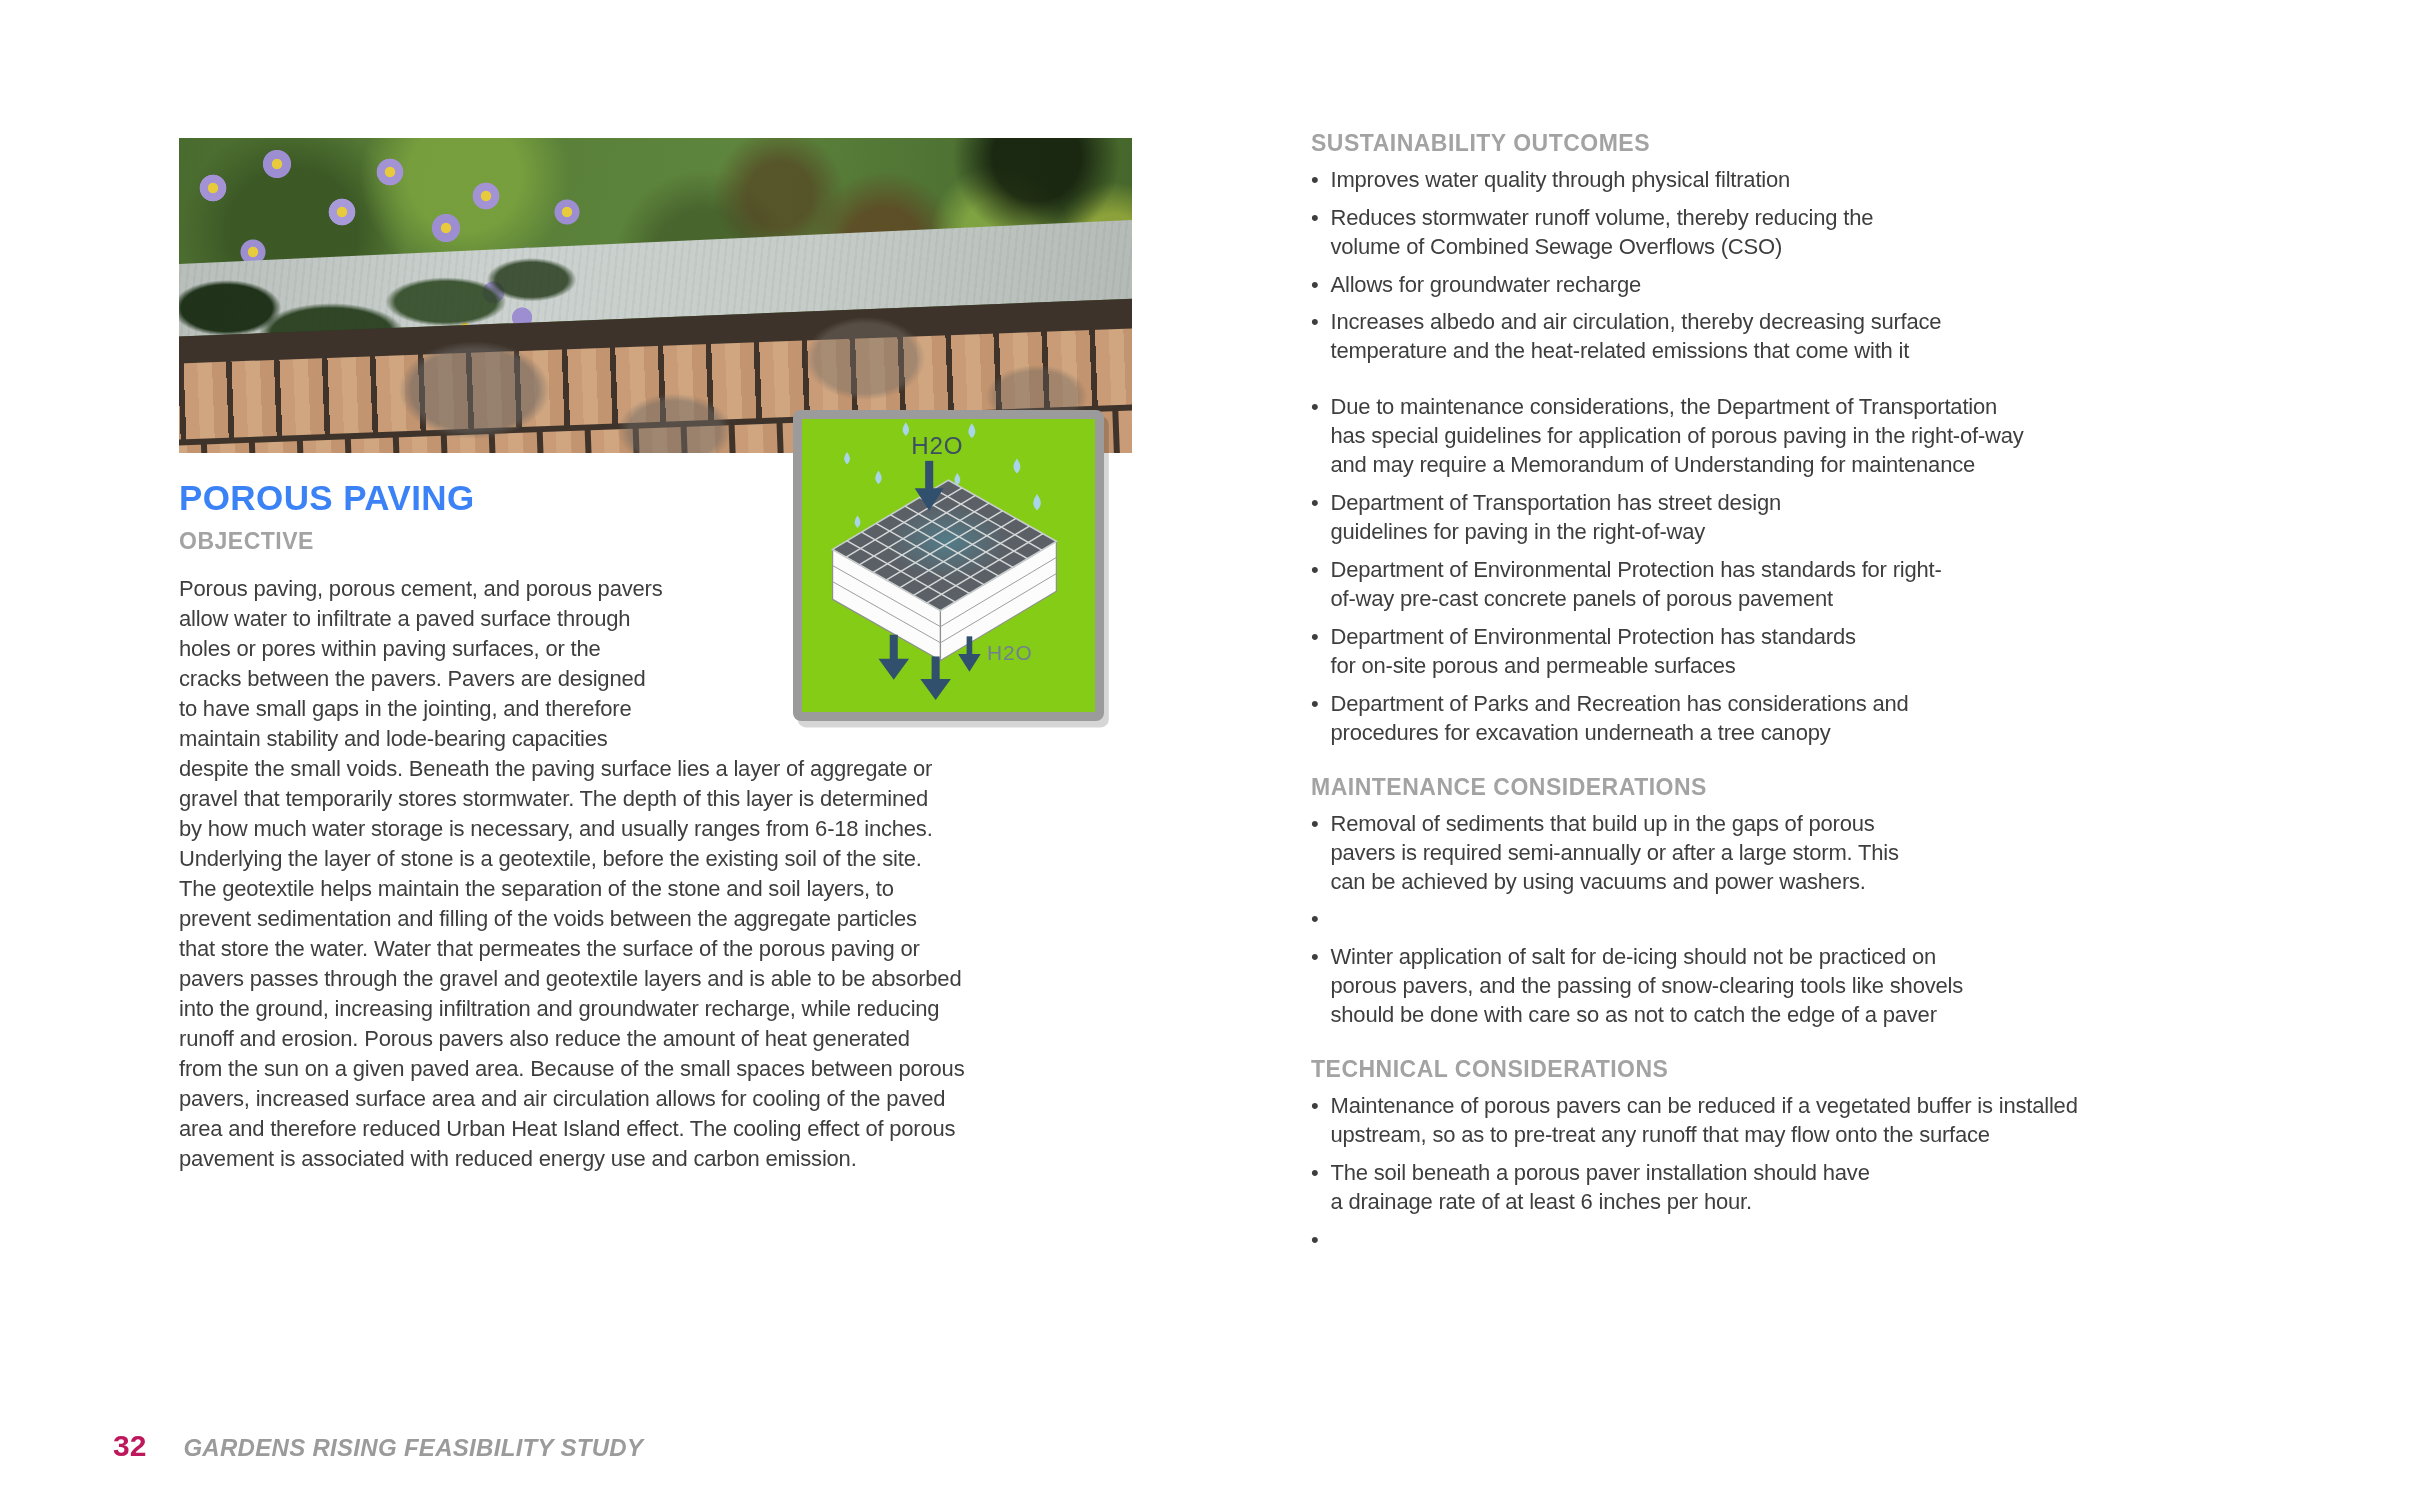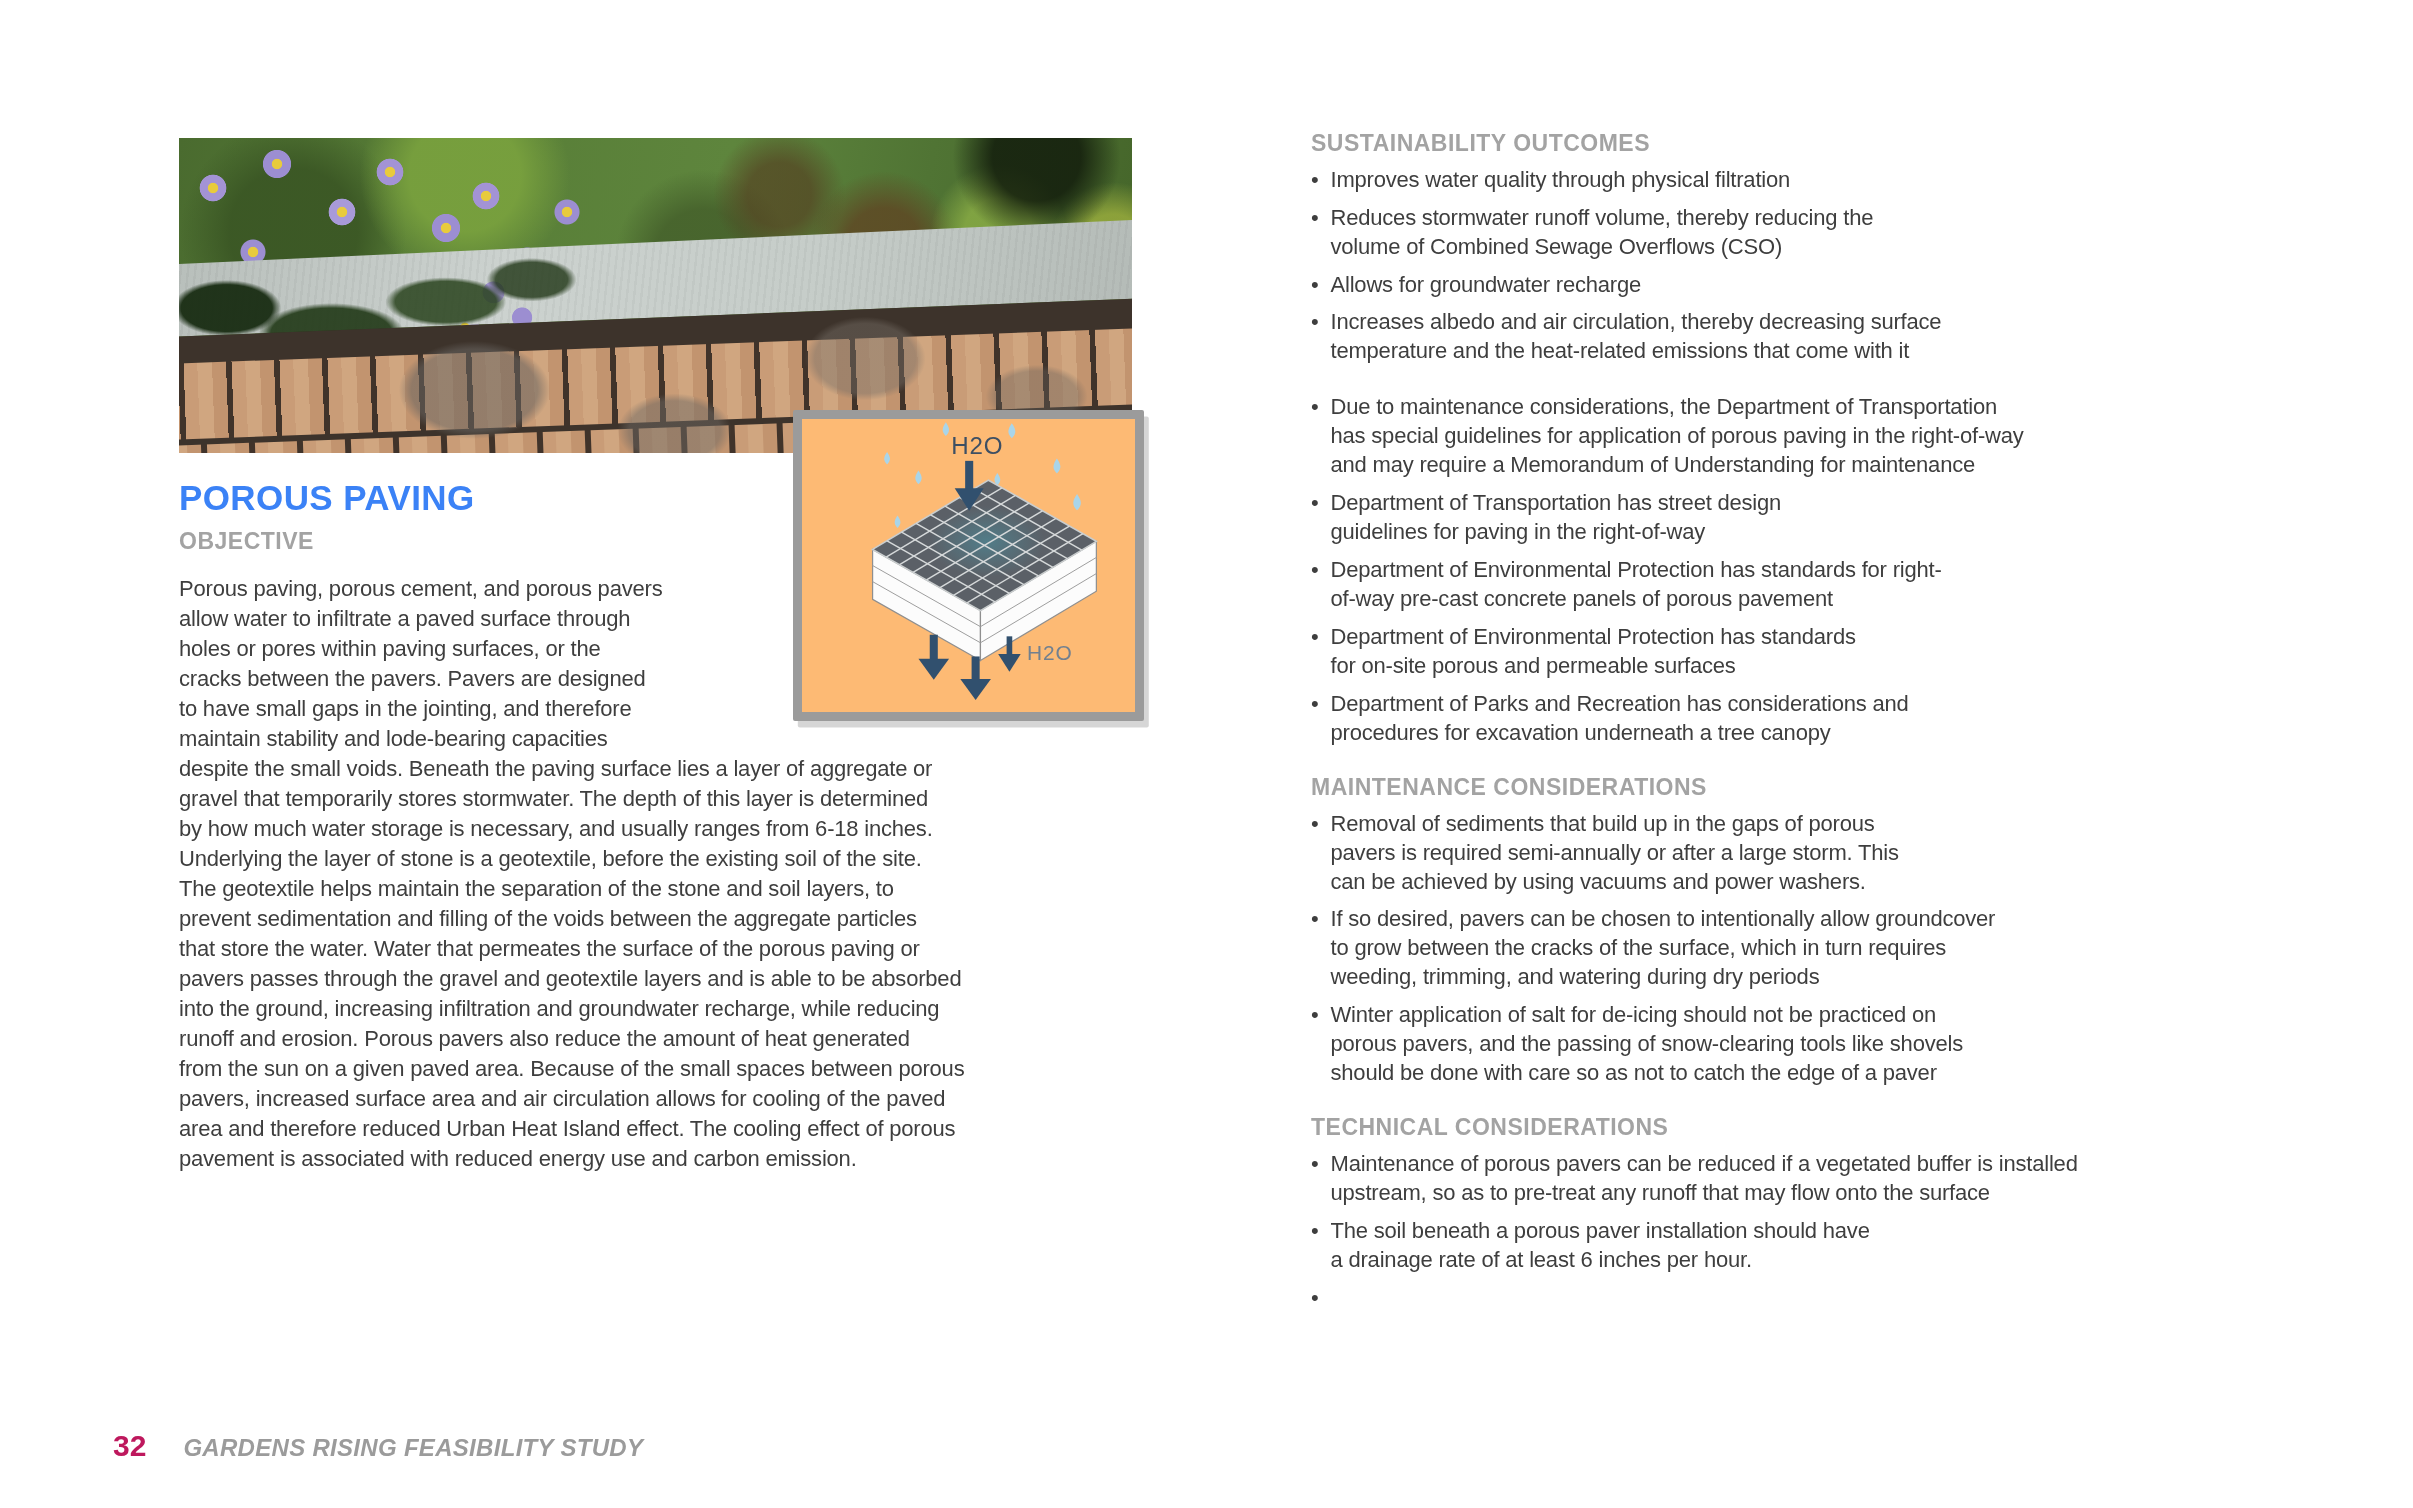--- a/index.html
+++ b/index.html
@@ -74,22 +74,22 @@
     radial-gradient(ellipse 84px 58px at 72% 70%, rgba(118,110,102,0.45) 0 60%, transparent 72%),
     radial-gradient(ellipse 68px 42px at 90% 82%, rgba(100,95,90,0.38) 0 60%, transparent 75%);}
 
   
   .title{position:absolute;left:179px;top:478px;font-size:35px;font-weight:700;color:#3b82f6;letter-spacing:0.4px;}
   .objective-label{position:absolute;left:179px;top:528px;font-size:23px;font-weight:700;color:#a3a3a3;letter-spacing:0.5px;}
   .body-text{position:absolute;left:179px;top:574px;width:977px;font-size:22px;line-height:30px;
     color:#3e3e3e;letter-spacing:-0.2px;white-space:pre-line;}
 
   
-  .diagram{position:absolute;left:793px;top:410px;width:293px;height:293px;background:#fdba74;
-    border:9.7px solid #9b9b9b;border-radius:2px;box-shadow:4.8px 6.4px 0 rgba(0,0,0,0.16);z-index:5;padding-left:40px;}
+  .diagram{position:absolute;left:793px;top:410px;width:293px;height:293px;background:#84cc16;
+    border:9.7px solid #9b9b9b;border-radius:8px;box-shadow:4.8px 6.4px 0 rgba(0,0,0,0.16);z-index:5;}
   .diagram svg{display:block;width:100%;height:100%;}
 
   
   .right-col{position:absolute;left:1311px;top:130px;width:1022px;}
   .section{margin:0 0 27px 0;}
   .section-header{font-size:23px;font-weight:700;color:#a3a3a3;letter-spacing:0.5px;margin:0 0 8px 0;}
   .section ul{list-style:none;margin:0;padding:0;}
   .section li{display:flex;gap:12px;margin:0 0 8.8px 0;font-size:22px;line-height:29px;letter-spacing:-0.2px;color:#3e3e3e;}
   .section li .dot{flex:0 0 auto;color:#3e3e3e;}
   .section li .txt{white-space:pre-line;}
@@ -273,23 +273,20 @@
       <div class="section-header">MAINTENANCE CONSIDERATIONS</div>
       <ul>
         <li>
             <span class="dot">•</span>
             <span class="txt">Removal of sediments that build up in the gaps of porous
 pavers is required semi-annually or after a large storm. This
 can be achieved by using vacuums and power washers.</span>
           </li>
         <li>
             <span class="dot">•</span>
-            <span class="txt">If so desired, pavers can be chosen to intentionally allow groundcover
-to grow between the cracks of the surface, which in turn requires
-weeding, trimming, and watering during dry periods</span>
           </li>
         <li>
             <span class="dot">•</span>
             <span class="txt">Winter application of salt for de-icing should not be practiced on
 porous pavers, and the passing of snow-clearing tools like shovels
 should be done with care so as not to catch the edge of a paver</span>
           </li>
       </ul>
     </div>
 

